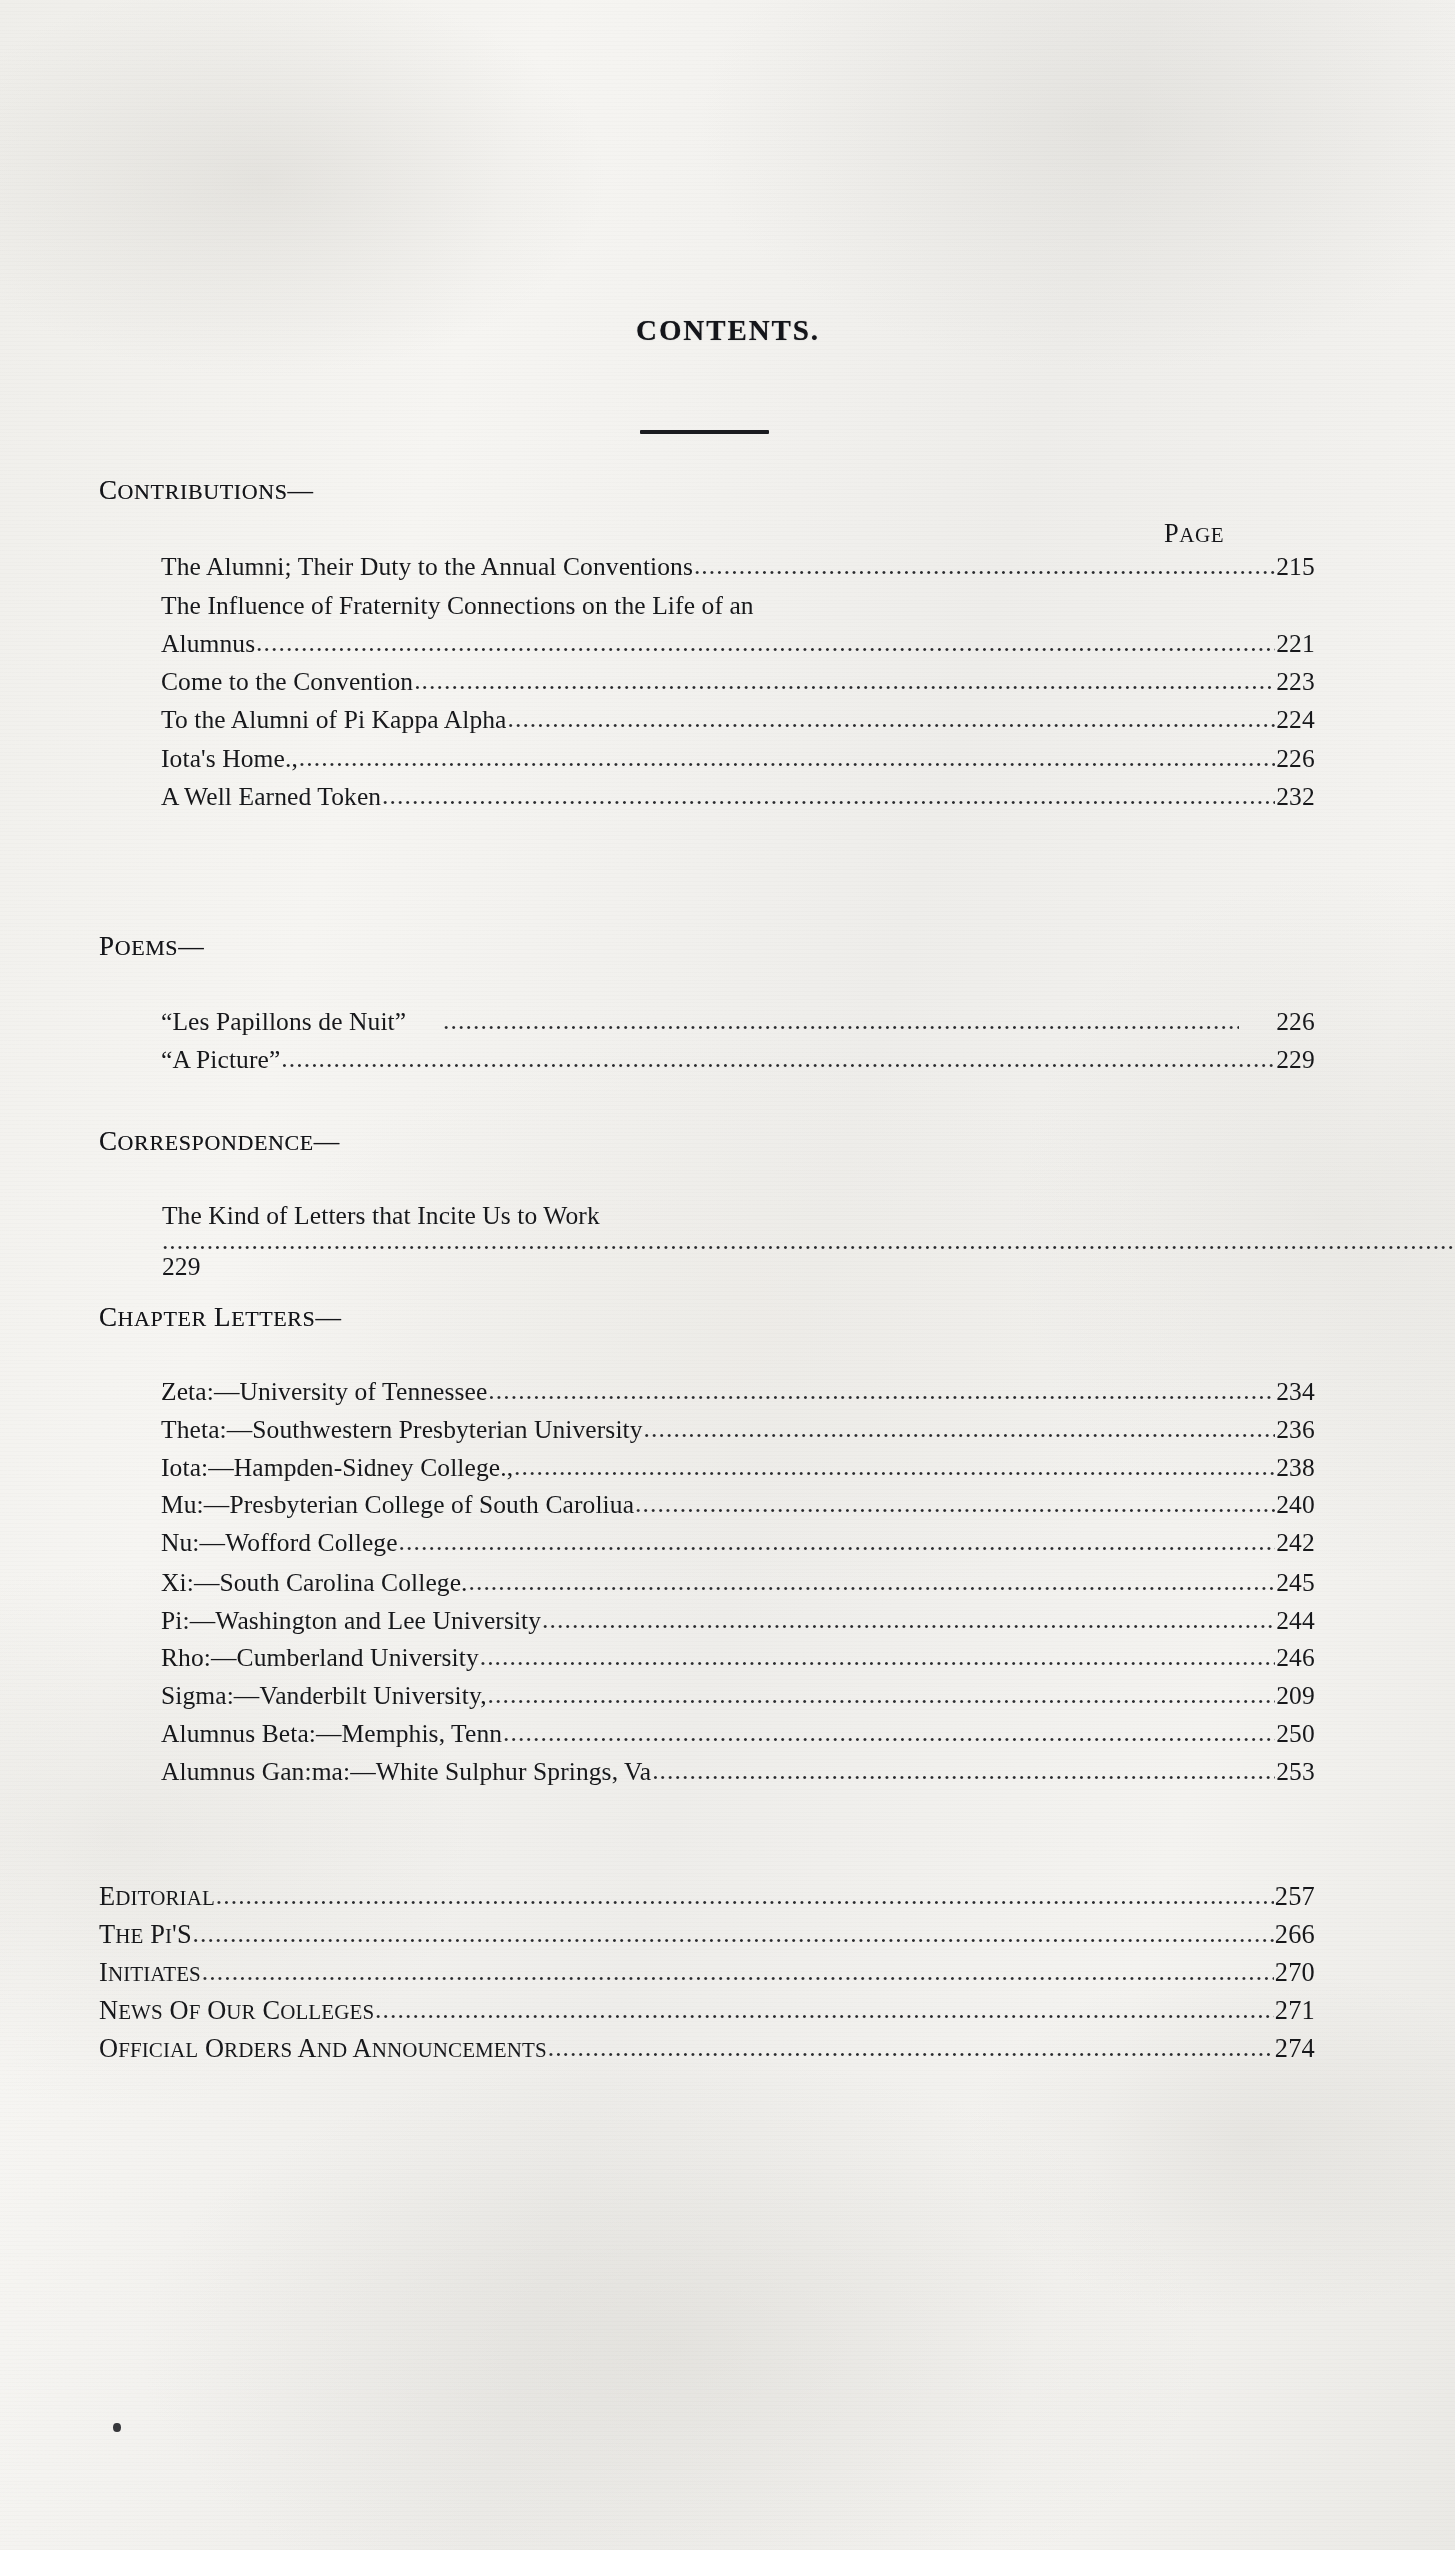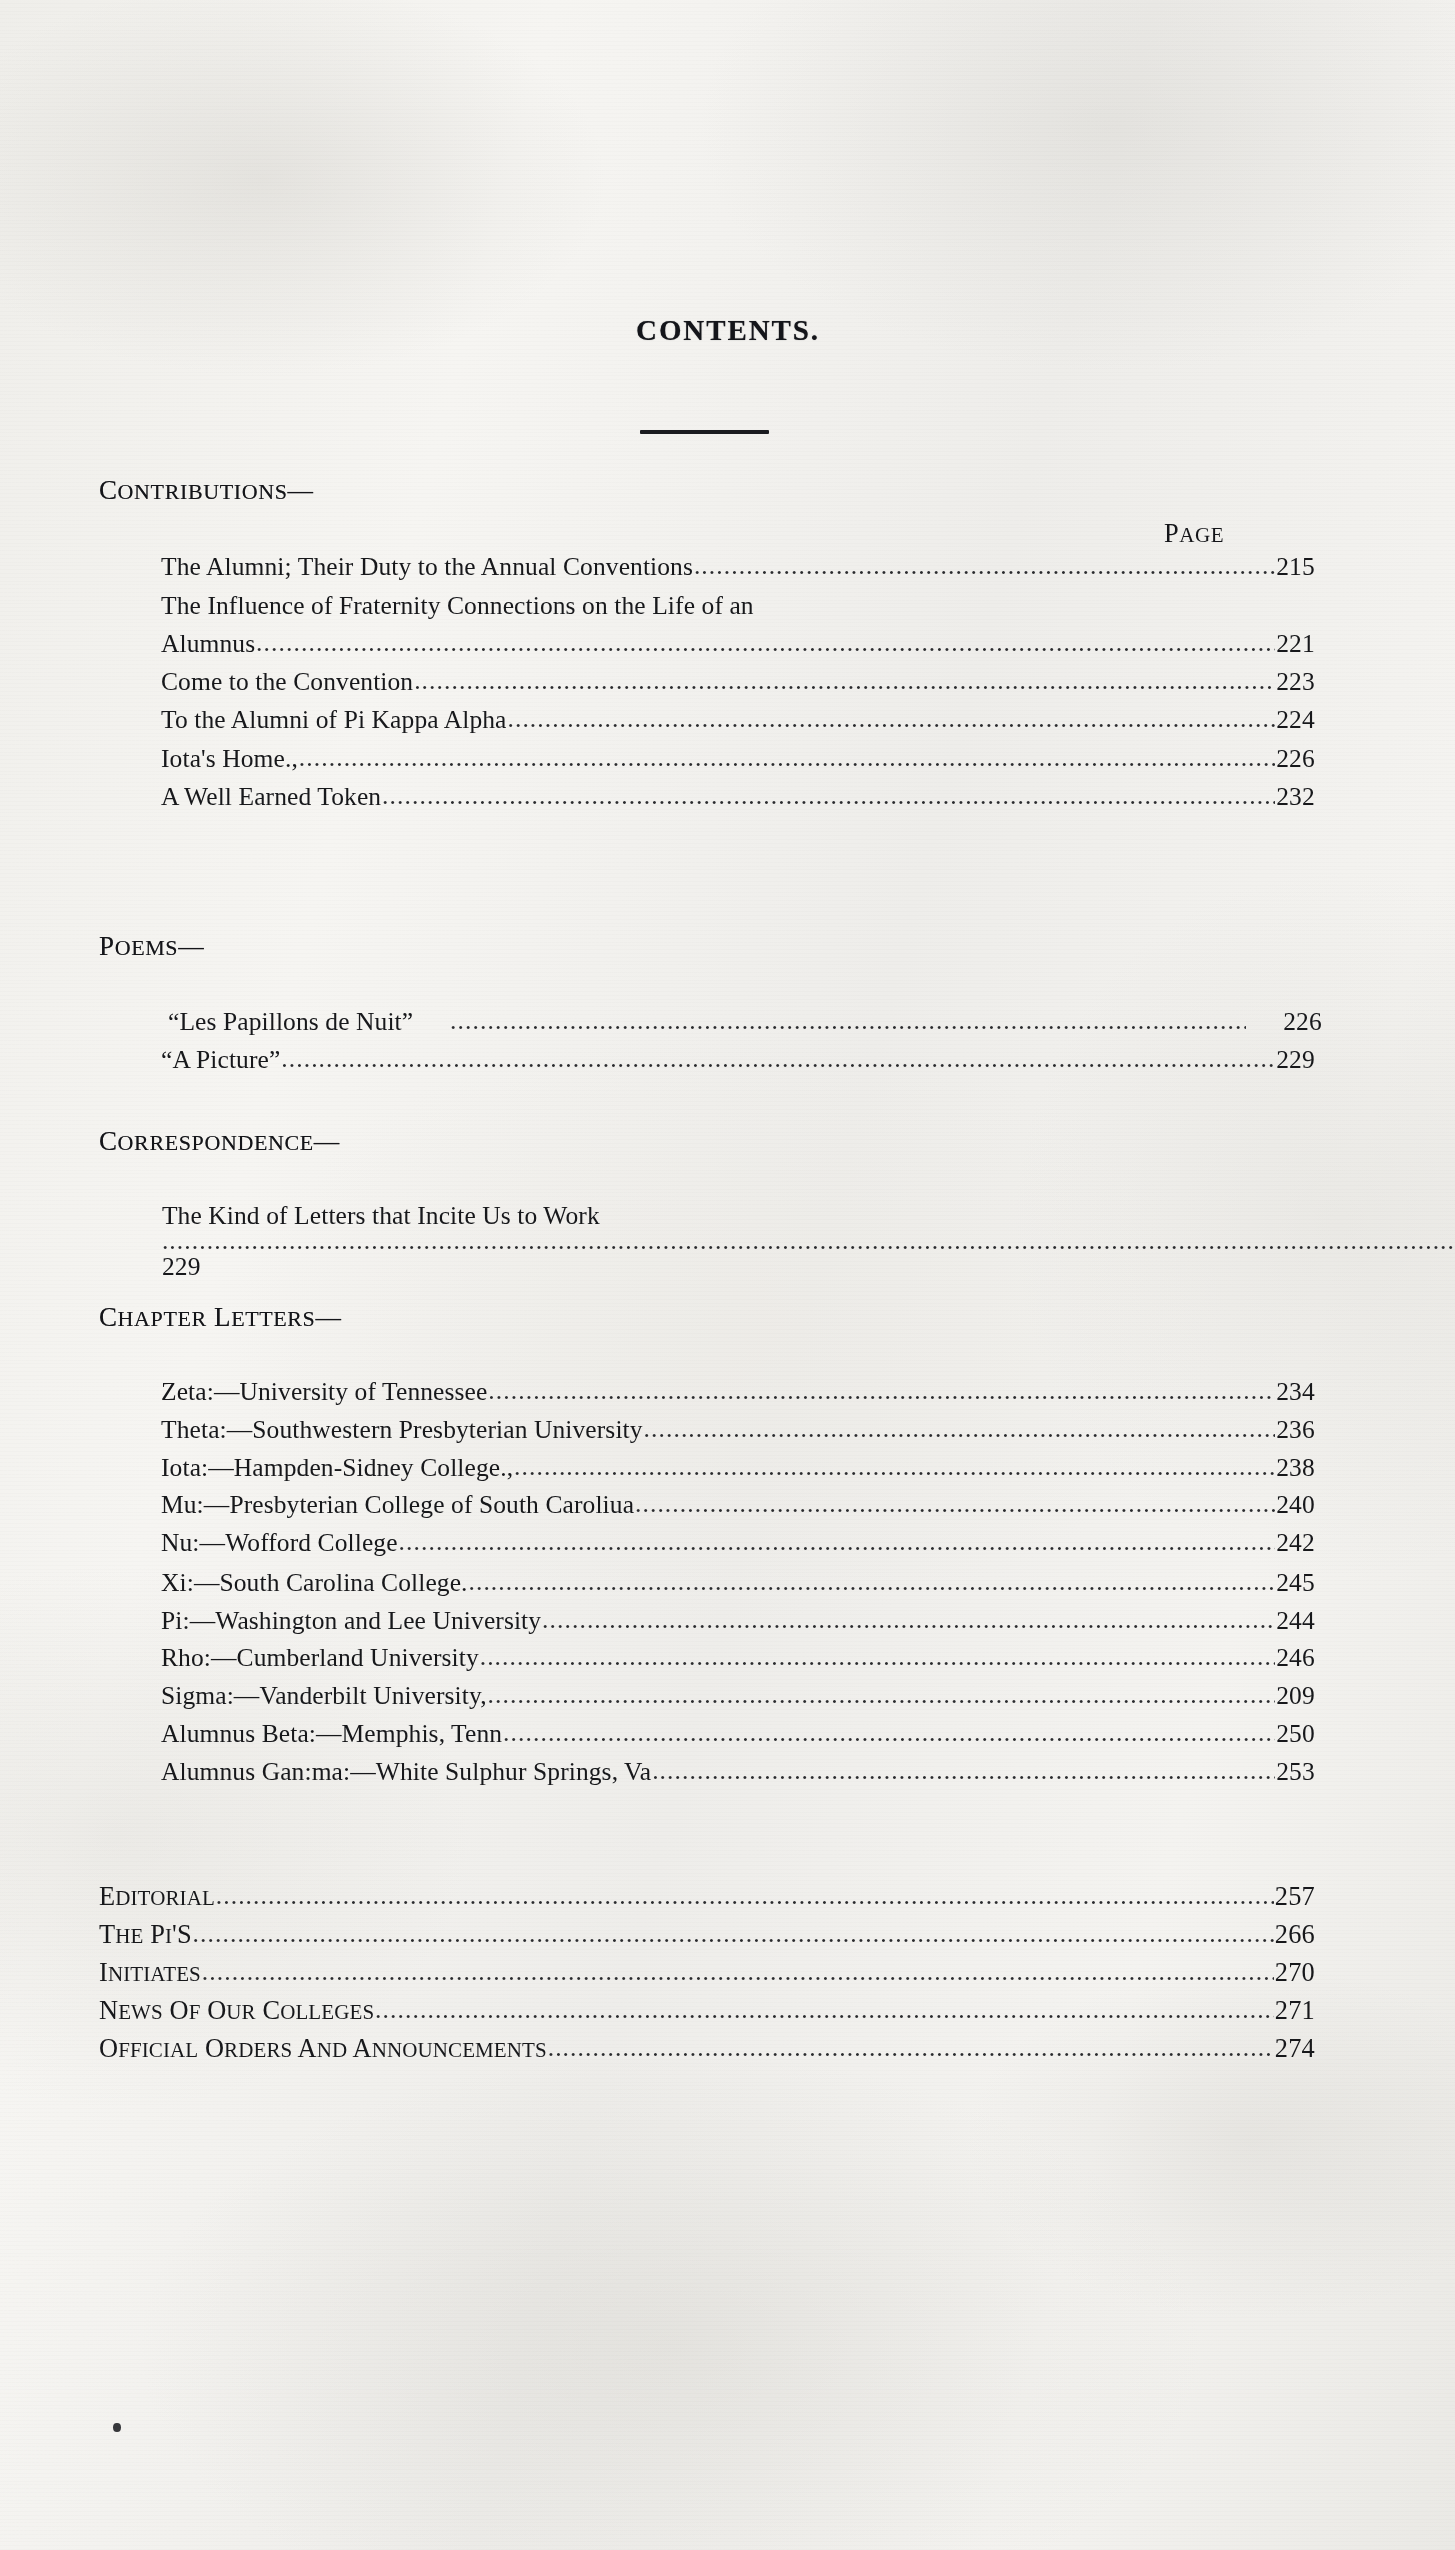--- a/index.html
+++ b/index.html
@@ -198,21 +198,21 @@
           <span class="label">Iota's Home.,</span>
           <span class="leader">........................................................................................................................................................................................................</span>
           <span class="num">226</span>
         </div>
         <div class="toc-line" style="top: 784px; left: 161px; width: 1154px;">
           <span class="label">A  Well  Earned  Token</span>
           <span class="leader">........................................................................................................................................................................................................</span>
           <span class="num">232</span>
         </div>
         <div class="section-head" style="top: 931px; left: 99px;"><span class="cap">P</span><span class="sc">O</span><span class="sc">E</span><span class="sc">M</span><span class="sc">S</span><span class="dash">—</span></div>
-        <div class="toc-line" style="top: 1009px; left: 168px; width: 1154px; gap: 36px;">
+        <div class="toc-line" style="top: 1009px; left: 161px; width: 1154px; gap: 36px;">
           <span class="label">“Les Papillons  de  Nuit”</span>
           <span class="leader">........................................................................................................................................................................................................</span>
           <span class="num">226</span>
         </div>
         <div class="toc-line" style="top: 1047px; left: 161px; width: 1154px;">
           <span class="label">“A  Picture”</span>
           <span class="leader">........................................................................................................................................................................................................</span>
           <span class="num">229</span>
         </div>
         <div class="section-head" style="top: 1126px; left: 99px;"><span class="cap">C</span><span class="sc">O</span><span class="sc">R</span><span class="sc">R</span><span class="sc">E</span><span class="sc">S</span><span class="sc">P</span><span class="sc">O</span><span class="sc">N</span><span class="sc">D</span><span class="sc">E</span><span class="sc">N</span><span class="sc">C</span><span class="sc">E</span><span class="dash">—</span></div>

